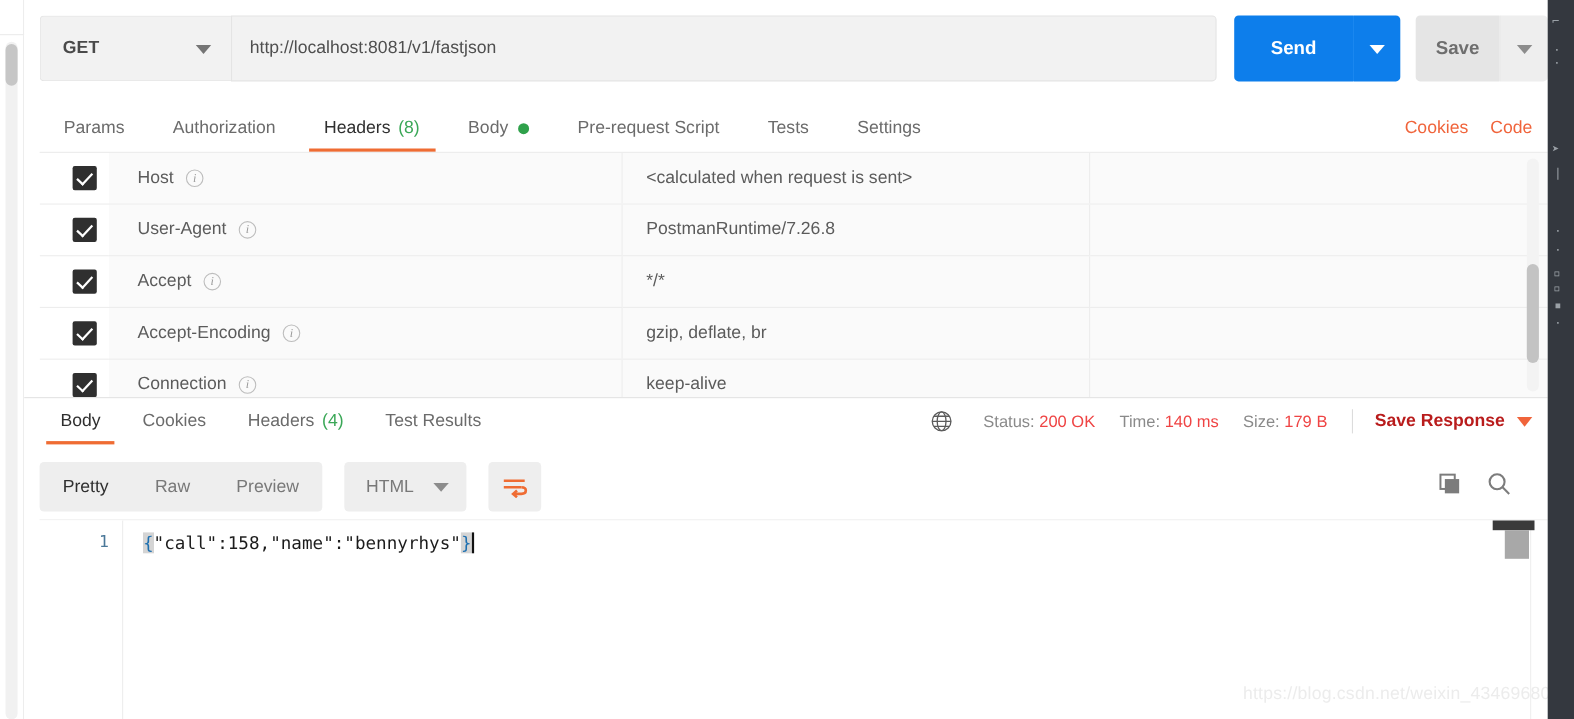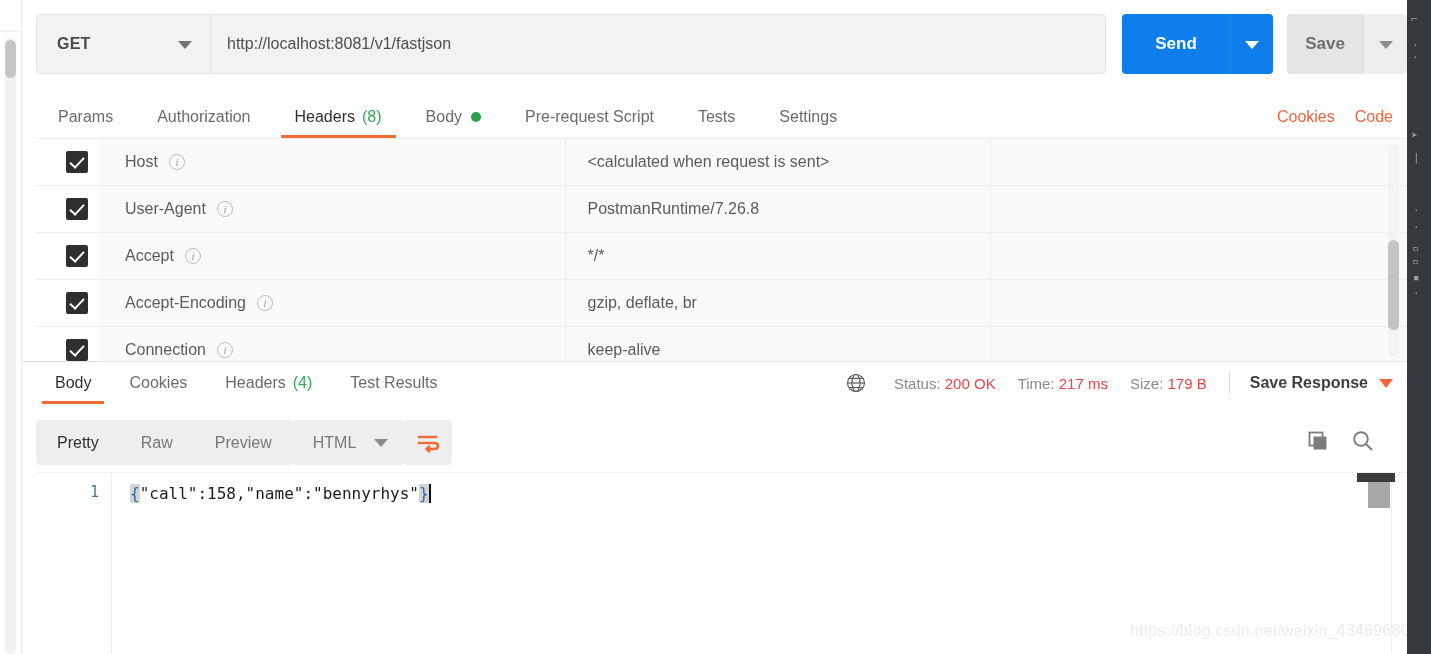--- a/index.html
+++ b/index.html
@@ -325,36 +325,36 @@
   .globe-ico {
     width: 20px; height: 20px; margin-right: 28px;
     display:inline-block;
   }
   .stat-item { color: #8a8a8a; margin-right: 22px; white-space: nowrap; }
   .stat-item .v { color: #ef4444; }
   .stat-divider {
     width: 1px; height: 22px; background: #dcdcdc; margin-right: 20px;
   }
   .save-resp {
-    color: #404040; font-size: 16px; font-weight: 600;
+    color: #b91c1c; font-size: 16px; font-weight: 600;
     display: flex; align-items: center; cursor: pointer;
   }
   .save-resp .c {
     margin-left: 11px;
     width: 0; height: 0;
     border-left: 7px solid transparent;
     border-right: 7px solid transparent;
     border-top: 9px solid #f0643b;
   }
 
   
   .body-toolbar {
     position: absolute; left: 14px; top: 420px;
     height: 45px;
-    display: flex; align-items: stretch; gap: 0;
+    display: flex; align-items: stretch; gap: 20px;
   }
   .seg {
     background: #eeeeee;
     border-radius: 4px;
     display: flex; align-items: center;
   }
   .seg-item {
     padding: 0 21px;
     font-size: 16px; color: #787878;
     height: 45px; display:flex; align-items:center;
@@ -616,21 +616,21 @@
           <line x1="3" y1="5.4" x2="17" y2="5.4" stroke="#5c5c5c" stroke-width="1.2"></line>
           <line x1="3" y1="14.6" x2="17" y2="14.6" stroke="#5c5c5c" stroke-width="1.2"></line>
         </svg>
       </span>
       <span class="stat-item">
         <span>Status:</span>
         <span class="v">200 OK</span>
       </span>
       <span class="stat-item">
         <span>Time:</span>
-        <span class="v">217 ms</span>
+        <span class="v">140 ms</span>
       </span>
       <span class="stat-item">
         <span>Size:</span>
         <span class="v">179 B</span>
       </span>
       <span class="stat-divider"></span>
       <span class="save-resp">
         <span>Save Response</span>
         <span class="c"></span>
       </span>

